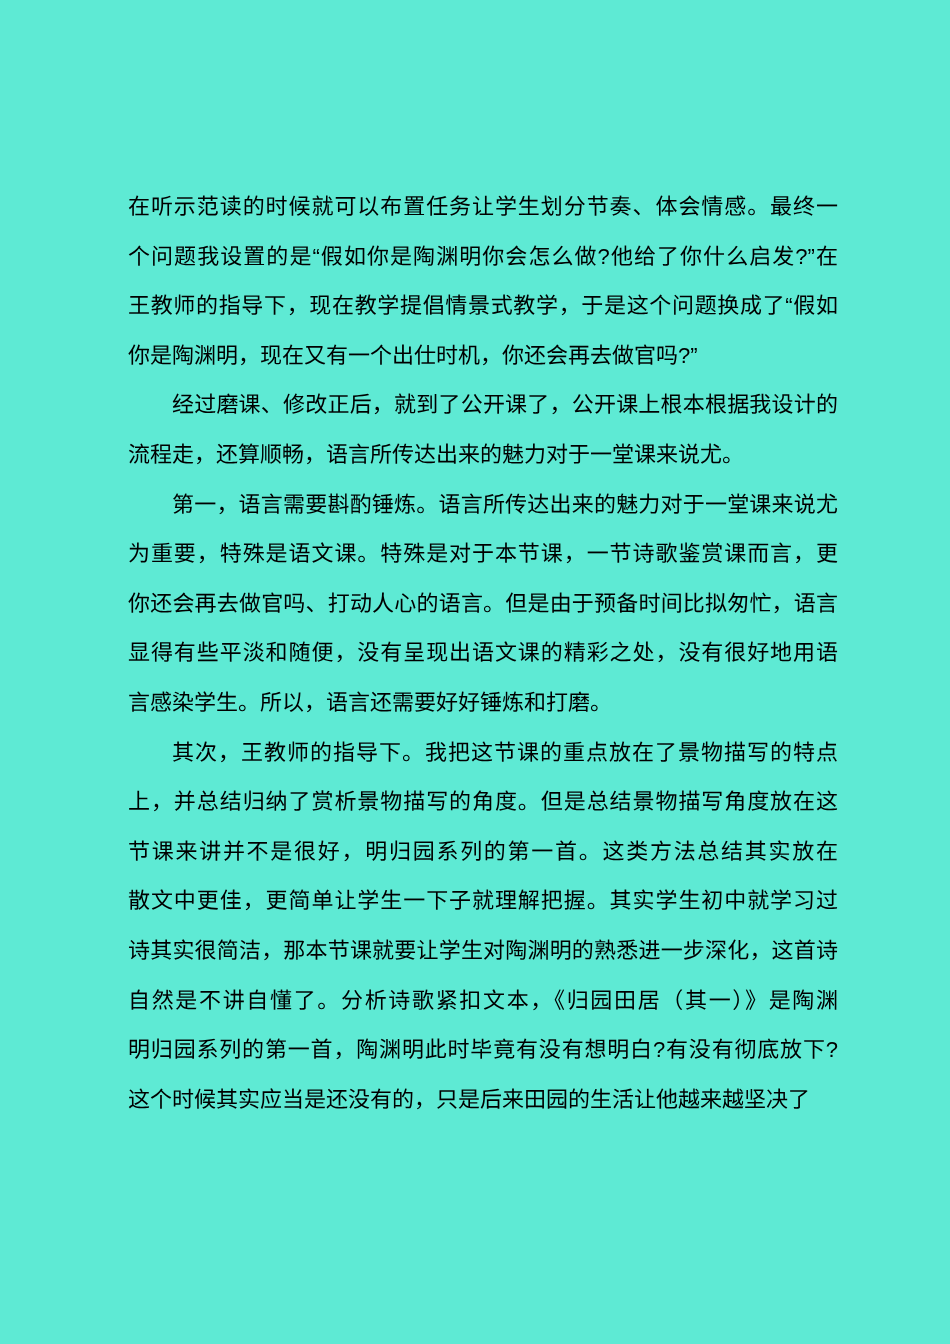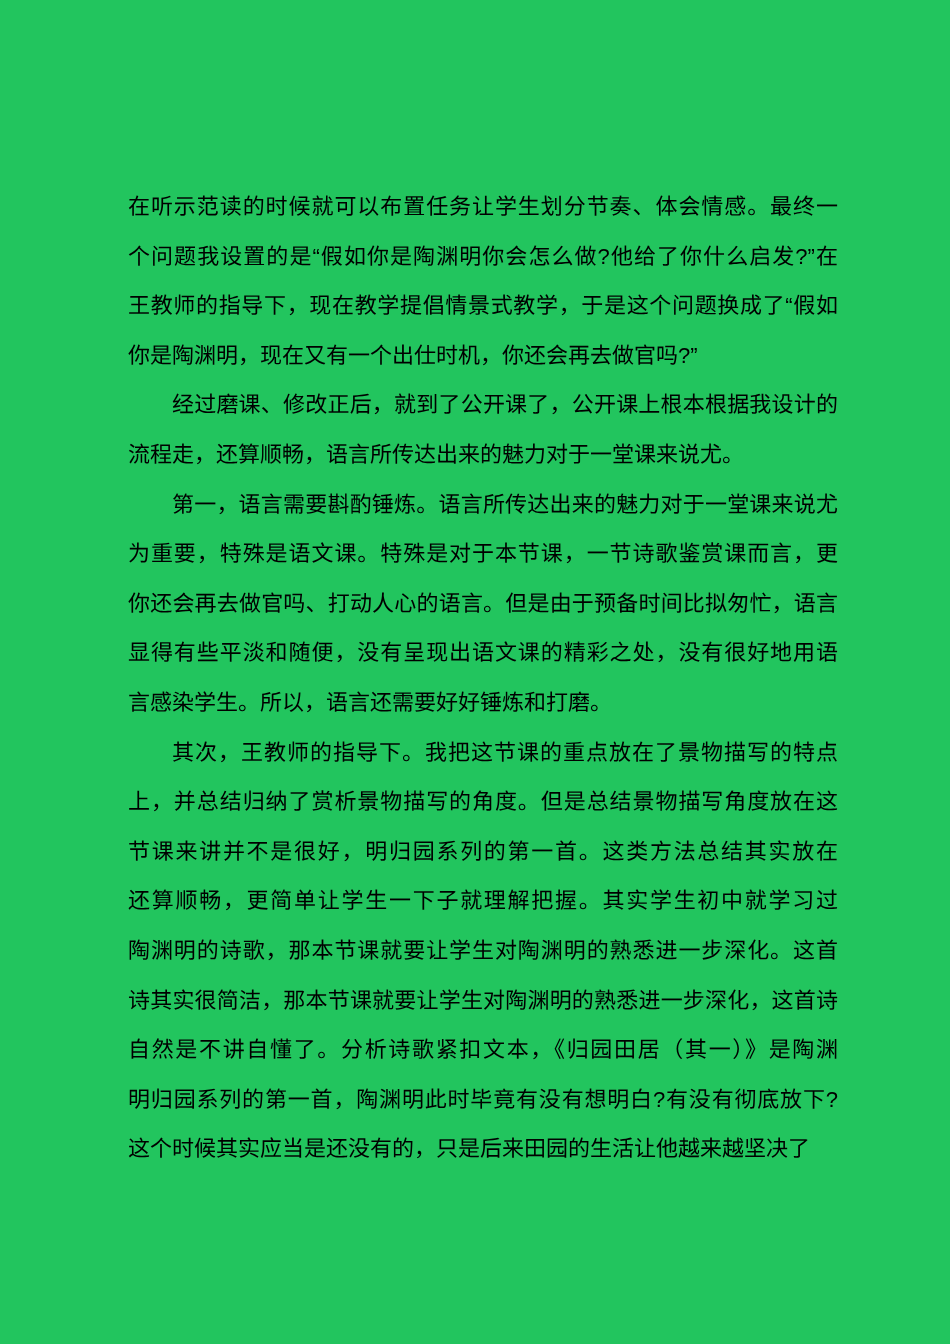--- a/index.html
+++ b/index.html
@@ -12,21 +12,21 @@
     height: 1344px;
     overflow: hidden;
     position: relative;
   }
   .page {
     position: absolute;
     top: 0;
     left: 0;
     width: 950px;
     height: 1344px;
-    background: #22c55e;
+    background: #5eead4;
   }
   .doc-body {
     position: absolute;
     top: 182px;
     left: 128px;
     width: 710px;
     font-family: "Liberation Sans", sans-serif;
     font-size: 22px;
     line-height: 49.6px;
     color: #000000;
@@ -68,21 +68,20 @@
         <div class="line">第一，语言需要斟酌锤炼。语言所传达出来的魅力对于一堂课来说尤</div>
         <div class="line">为重要，特殊是语文课。特殊是对于本节课，一节诗歌鉴赏课而言，更</div>
         <div class="line">你还会再去做官吗、打动人心的语言。但是由于预备时间比拟匆忙，语言</div>
         <div class="line">显得有些平淡和随便，没有呈现出语文课的精彩之处，没有很好地用语</div>
         <div class="line last">言感染学生。所以，语言还需要好好锤炼和打磨。</div>
       </div>
       <div class="para indent">
         <div class="line">其次，王教师的指导下。我把这节课的重点放在了景物描写的特点</div>
         <div class="line">上，并总结归纳了赏析景物描写的角度。但是总结景物描写角度放在这</div>
         <div class="line">节课来讲并不是很好，明归园系列的第一首。这类方法总结其实放在</div>
-        <div class="line">还算顺畅，更简单让学生一下子就理解把握。其实学生初中就学习过</div>
-        <div class="line">陶渊明的诗歌，那本节课就要让学生对陶渊明的熟悉进一步深化。这首</div>
+        <div class="line">散文中更佳，更简单让学生一下子就理解把握。其实学生初中就学习过</div>
         <div class="line">诗其实很简洁，那本节课就要让学生对陶渊明的熟悉进一步深化，这首诗</div>
         <div class="line">自然是不讲自懂了。分析诗歌紧扣文本，《归园田居（其一）》是陶渊</div>
         <div class="line">明归园系列的第一首，陶渊明此时毕竟有没有想明白?有没有彻底放下?</div>
         <div class="line last">这个时候其实应当是还没有的，只是后来田园的生活让他越来越坚决了</div>
       </div>
     </div>
 </div>
 
 </body></html>

